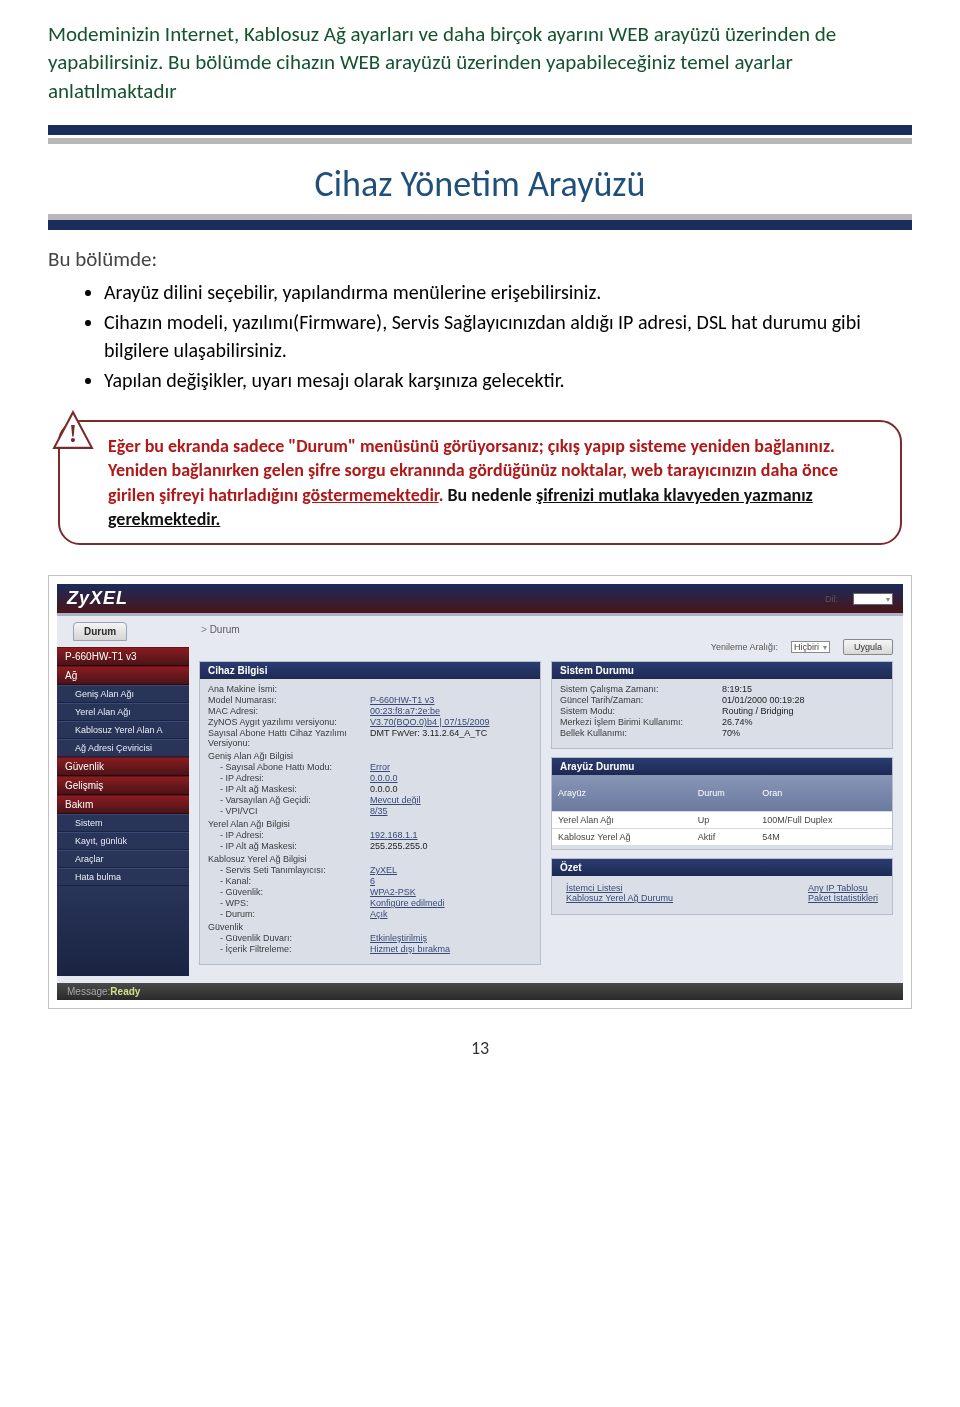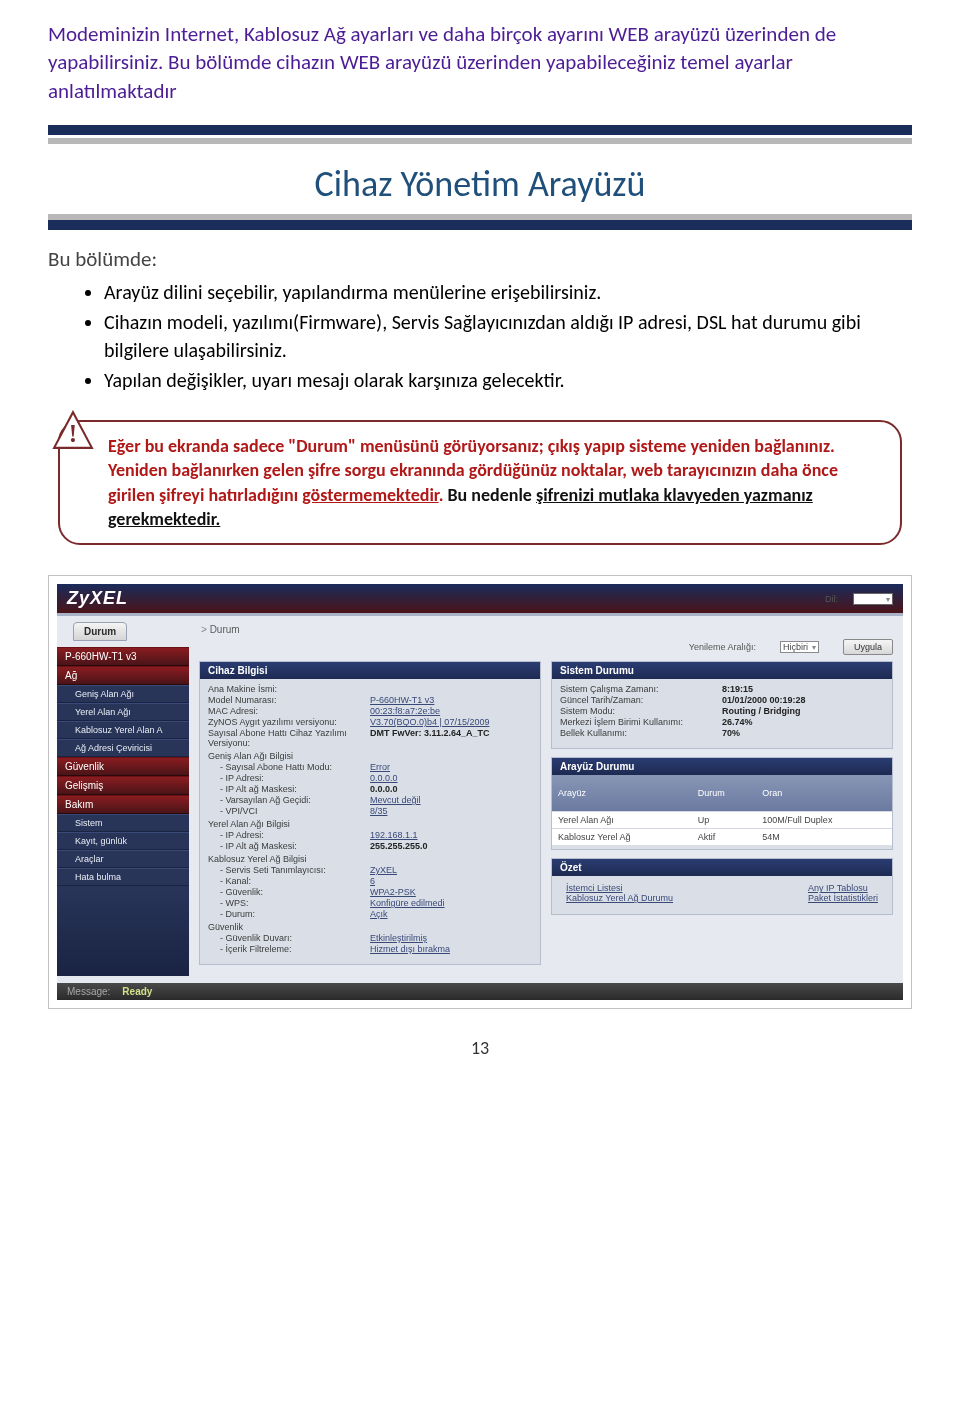--- a/index.html
+++ b/index.html
@@ -1,18 +1,18 @@
 <!DOCTYPE html>
 <html><head>
 <meta charset="utf-8">
 <style>
 * { box-sizing: border-box; margin: 0; padding: 0; }
 body { font-family: Calibri, Arial, sans-serif; background: #fff; width: 960px; margin: 0 auto; color: #222; }
 .page { padding: 20px 48px 30px 48px; }
-.intro { font-size: 21px; line-height: 1.35; color: #4c1d95; margin-bottom: 20px; }
+.intro { font-size: 21px; line-height: 1.35; color: #14532d; margin-bottom: 20px; }
 .rules { margin: 18px 0 6px 0; }
 .rule-dark { height: 10px; background: #1b2d5a; }
 .rule-light { height: 6px; background: #b8b8b8; margin-top: 3px; }
 .section-title { text-align: center; font-size: 36px; color: #1f4f7a; margin: 18px 0 8px 0; font-weight: 400; }
 .sub { font-size: 21px; color: #444; margin-bottom: 6px; }
 ul.bul { list-style: disc; padding-left: 56px; font-size: 20px; color: #000000; line-height: 1.4; margin-bottom: 26px; }
 ul.bul li { margin-bottom: 2px; }
 
 .warn-wrap { position: relative; margin: 10px 10px 30px 10px; }
 .warn-box { border: 2px solid #7a2a2a; border-radius: 22px; padding: 12px 22px 12px 48px; font-size: 18px; line-height: 1.35; }
@@ -35,46 +35,46 @@
 .sidebar { width: 132px; }
 .durum-tab { background: linear-gradient(#f4f4f4,#d5d5d5); border:1px solid #9aa3b5; border-radius: 4px 4px 0 0; color:#2b2b2b; font-weight:bold; font-size:10px; padding:3px 10px; margin:6px 0 6px 16px; display:inline-block; }
 .nav { }
 .nav-group { background: linear-gradient(#8a1c20,#4a1418); color:#fff; font-size:10px; padding:3px 8px; border-top:1px solid #6b1015; border-bottom:1px solid #2b080a; }
 .nav-sub { background:#283559; color:#e9edf5; font-size:9px; padding:3px 8px 3px 18px; border-top:1px solid #3a4a78; border-bottom:1px solid #1a2342; }
 .nav-bottom { height: 90px; background: linear-gradient(#283559,#1a2342); }
 
 .main { flex:1; padding: 6px 10px 10px 10px; }
 .crumb { color:#5c5c5c; font-size:10px; padding:2px 0 4px 2px; }
 .crumb .gt { color:#888; }
-.refresh-row { display:flex; justify-content:flex-end; align-items:center; gap:24px; margin-bottom:6px; }
+.refresh-row { display:flex; justify-content:flex-end; align-items:center; gap:13px; margin-bottom:6px; }
 .ref-lbl { color:#555; font-size:9px; }
 .sel-mini { background:#fff; border:1px solid #8a8a8a; font-size:9px; padding:0 2px; display:inline-flex; align-items:center; gap:4px; }
 .btn-apply { background:linear-gradient(#f5f5f5,#d8d8d8); border:1px solid #888; border-radius:2px; font-size:9px; padding:2px 10px; color:#333; }
 
 .cols { display:flex; gap:10px; }
 .col { flex:1; }
 .panel { background:#d9dee7; border:1px solid #b6bdcc; margin-bottom:8px; padding-bottom:4px; }
 .panel-h { background:linear-gradient(#2a3c72,#1d2a52); color:#fff; font-size:10px; font-weight:bold; padding:3px 8px; }
 .panel-body { padding:5px 8px; }
 .kv { display:flex; }
 .kv .k { width: 162px; color:#3b3b3b; }
 .kv .v { color:#3a4a78; text-decoration: underline; }
-.kv .vn { color:#222; text-decoration:none;font-weight:bold; }
+.kv .vn { color:#222; text-decoration:none; }
 .kv-line { margin-bottom:1px; }
 .grp-lbl { color:#3b3b3b; margin-top:3px; margin-bottom:1px; }
 .sub-k { padding-left:12px; }
 
 .tbl { width:100%; border-collapse:collapse; background:#fff; font-size:9px; }
 .tbl th { background:linear-gradient(#8896b6,#6a7aa0); color:#fff; font-weight:normal; padding:13px 6px; text-align:left; }
 .tbl td { padding:3px 6px; border-top:1px solid #d4d8e2; color:#444; }
 
 .summary-links { display:flex; justify-content:space-between; padding:2px 6px; }
 .summary-links a { color:#3a4a78; text-decoration:underline; font-size:9px; }
 
-.msgbar { background:linear-gradient(#4a4a4a,#2a2a2a); color:#cfd6e4; font-size:10px; padding:3px 10px; display:flex; gap:12px; }
+.msgbar { background:linear-gradient(#4a4a4a,#2a2a2a); color:#cfd6e4; font-size:10px; padding:3px 10px; display:flex; }
 .msgbar .mlabel { color:#a7a7a7; }
 .msgbar .mval { color:#cfe08a; font-weight:bold; }
 
 .page-num { text-align:center; font-size:18px; color:#333; margin-top:28px; }
 </style>
 </head>
 <body>
 
 <div class="page">
   <p class="intro">Modeminizin Internet, Kablosuz Ağ ayarları ve daha birçok ayarını WEB arayüzü üzerinden de yapabilirsiniz. Bu bölümde cihazın WEB arayüzü üzerinden yapabileceğiniz temel ayarlar anlatılmaktadır</p>

